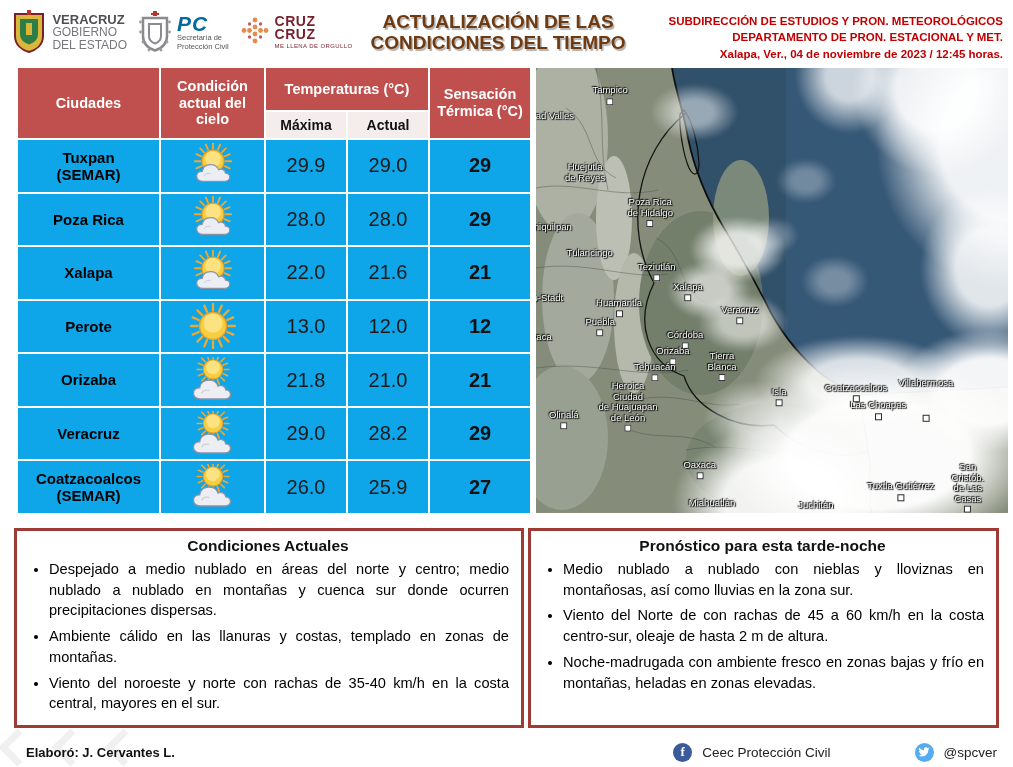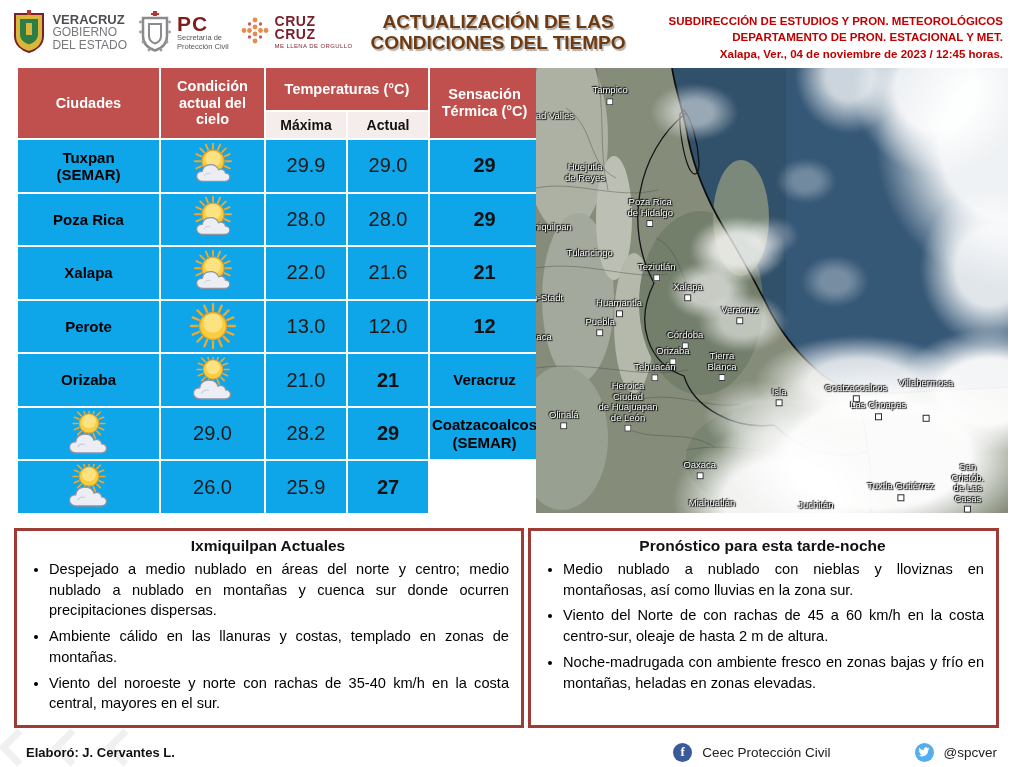--- a/index.html
+++ b/index.html
@@ -5,21 +5,21 @@
   html,body{margin:0;padding:0;background:#fff;}
   body{width:1013px;height:767px;position:relative;font-family:"Liberation Sans",sans-serif;overflow:hidden;}
 
   
   .header{position:absolute;left:0;top:0;width:1013px;height:64px;display:flex;align-items:center;}
   .logos{width:352px;display:flex;align-items:center;justify-content:space-around;padding-left:6px;}
   .logo{display:flex;align-items:center;gap:5px;}
   .gov-name{font-size:12px;font-weight:bold;color:#5a5b5e;line-height:1.05;}
   .gov-name .l1{font-size:13px;color:#4d4e52;}
   .pc-text{line-height:1;}
-  .pc-text .abbr{color:#7f1d1d;font-weight:bold;font-size:21px;letter-spacing:1px;}
+  .pc-text .abbr{color:#0369a1;font-weight:bold;font-size:21px;letter-spacing:1px;font-style:italic;}
   .pc-text .sub{font-size:7.5px;color:#555;line-height:1.15;}
   .brand-word{color:#7a1f2b;font-weight:bold;font-size:14px;line-height:.92;letter-spacing:.5px;}
   .brand-tag{font-size:6px;color:#7a1f2b;letter-spacing:.4px;margin-top:2px;}
   .title{width:280px;text-align:center;font-weight:bold;font-size:19px;line-height:1.12;color:#6F3A10;text-shadow:1.5px 1.5px 1px rgba(110,110,110,.55);}
   .dept{flex:1;text-align:right;padding-right:10px;color:#C00000;font-weight:bold;font-size:11.5px;line-height:1.4;margin-top:11px;}
 
   
   .wtable{position:absolute;left:18px;top:68px;width:512px;height:445px;display:grid;
     grid-template-columns:141px 103px 80px 80px 1fr;
     grid-template-rows:42px 26px repeat(7,1fr);gap:2px;background:#fff;}
@@ -351,20 +351,21 @@
             </g>
             <circle cx="24" cy="24" r="14" fill="#F9CE3C" stroke="#E8A22E" stroke-width="1.5"></circle>
             <circle cx="24" cy="21" r="10" fill="#FCE488" opacity="0.9"></circle>
           </g>
           <g transform="translate(-2 8) scale(1.12)">
             <path d="M12 32c-4.5 0-7-2.3-7-5.4 0-3 2.6-5 5.8-5C11.6 17 15 14.5 19.4 14.5c4 0 7.3 2.2 8.5 5.5 1.3-.8 3-.9 4.5-.2 1.6.7 2.5 2 2.6 3.6 2.6.2 4.5 1.9 4.5 4.2 0 2.6-2.2 4.4-5.4 4.4z" fill="#ECEEF4" stroke="#8B93A6" stroke-width="1.2"></path>
             <path d="M12.5 26.5c1.5-2.5 4.5-3.5 7-2.5" stroke="#C6CBD8" fill="none"></path>
           </g>
         </svg></div>
     </div>
+  <div class="cell td td-num">21.8</div>
   <div class="cell td td-num">21.0</div>
   <div class="cell td td-sens">21</div>
 
   <div class="cell td td-city">
       <div>
         <div>Veracruz</div>
         <div></div>
       </div>
     </div>
   <div class="cell td">
@@ -503,21 +504,21 @@
       <div class="map-label" style="left: 37.3%; top: 97.8%;"><div>Miahuatlán</div></div>
       <div class="map-label" style="left: 59.3%; top: 98.2%;"><div>Juchitán</div></div>
       <div class="map-label" style="left: 77.3%; top: 95.1%;"><div>Tuxtla Gutiérrez</div><div class="lm"></div></div>
       <div class="map-label" style="left: 91.5%; top: 94.2%;"><div>San Cristób.
 de Las
 Casas</div><div class="lm"></div></div>
     </div>
 </div>
 
 <div class="box box-left">
-  <h3>Ixmiquilpan Actuales</h3>
+  <h3>Condiciones Actuales</h3>
   <ul>
     <li>Despejado a medio nublado en áreas del norte y centro; medio nublado a nublado en montañas y cuenca sur donde ocurren precipitaciones dispersas.</li>
     <li>Ambiente cálido en las llanuras y costas, templado en zonas de montañas.</li>
     <li>Viento del noroeste y norte con rachas de 35-40 km/h en la costa central, mayores en el sur.</li>
   </ul>
 </div>
 <div class="box box-right">
   <h3>Pronóstico para esta tarde-noche</h3>
   <ul>
     <li>Medio nublado a nublado con nieblas y lloviznas en montañosas, así como lluvias en la zona sur.</li>

